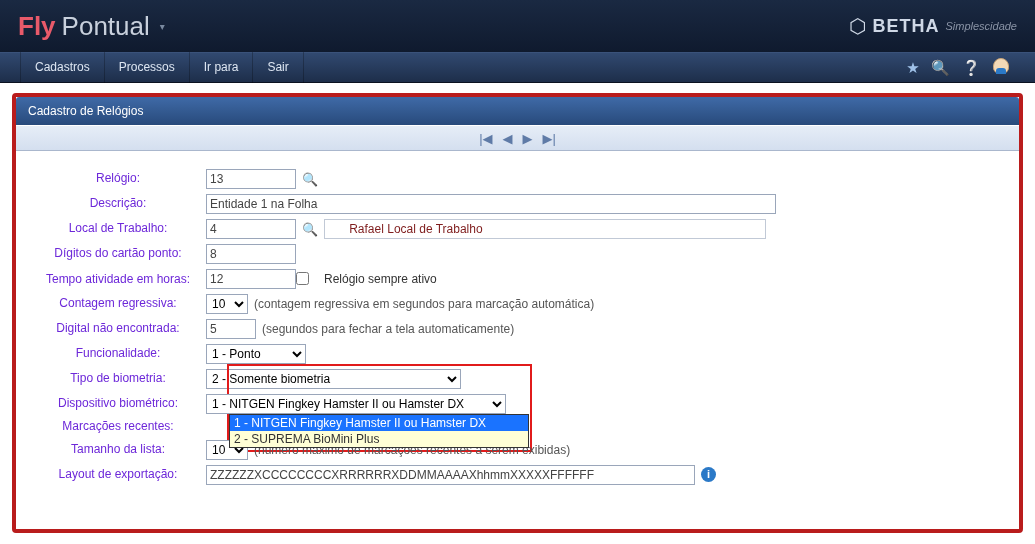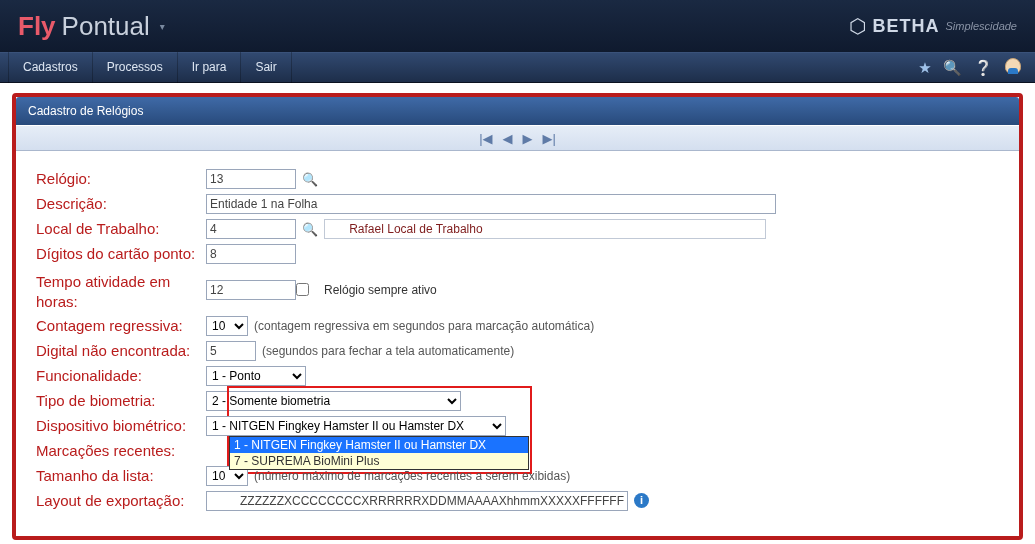--- a/index.html
+++ b/index.html
@@ -7,33 +7,33 @@
 .app-header { background: linear-gradient(#1a2942, #0f1a2e); height: 52px; display: flex; align-items: center; padding: 0 18px; }
 .app-logo { color: #fff; font-size: 26px; display: flex; align-items: center; }
 .app-logo .fly { color: #e85a6a; font-weight: bold; }
 .app-logo .pontual { color: #c8d0dc; margin-left: 6px; font-weight: 300; }
 .app-logo .arrow { margin-left: 10px; font-size: 10px; color: #7a8aa0; }
 .header-right { margin-left: auto; display: flex; align-items: center; gap: 8px; color: #cfd8e6; font-size: 14px; }
 .betha-logo { display: flex; align-items: center; gap: 6px; }
 .betha-logo-mark { font-size: 20px; }
 .betha-txt { font-weight: bold; letter-spacing: 1px; font-size: 18px; }
 .betha-tag { font-style: italic; font-size: 11px; color: #8a94a6; }
-.menu-bar { background: linear-gradient(#314970, #1d2e4a); height: 31px; display: flex; align-items: center; padding: 0 8px; border-top: 1px solid #3a527a; border-bottom: 1px solid #0b1220; text-align: right; }
+.menu-bar { background: linear-gradient(#314970, #1d2e4a); height: 31px; display: flex; align-items: center; padding: 0 20px; border-top: 1px solid #3a527a; border-bottom: 1px solid #0b1220; text-align: right; }
 .menu-item { color: #dde6f2; padding: 0 14px; height: 31px; line-height: 31px; font-size: 12px; cursor: pointer; border-right: 1px solid rgba(0,0,0,.25); }
 .menu-item:first-child { border-left: 1px solid rgba(0,0,0,.25); }
 .menu-right { margin-left: auto; display: flex; align-items: center; gap: 12px; color: #9fc1e8; font-size: 15px; padding-right: 6px; }
 .menu-right span { cursor: pointer; }
 .content-wrap { padding: 10px 12px; }
 .panel { border: 4px solid #b91c1c; border-radius: 4px; min-height: 440px; }
 .panel-header { background: linear-gradient(#3f6aa7, #284a7b); color: #fff; padding: 7px 12px; border-radius: 3px 3px 0 0; font-size: 12px; }
 .panel-nav { background: linear-gradient(#e6edf7, #d4dfef); border-top: 1px solid #fff; border-bottom: 1px solid #aab7cd; height: 26px; display: flex; align-items: center; justify-content: center; gap: 10px; color: #5f7ba7; font-size: 13px; }
 .panel-nav span { cursor: pointer; }
 .panel-body { padding: 18px 20px 20px 20px; background: #fff; }
 .form-row { display: flex; align-items: center; margin-bottom: 5px; position: relative; }
-.form-label { width: 170px; text-align: left; padding-right: 6px; color: #b91c1c; font-size: 15px; line-height: 1.3; }
+.form-label { width: 170px; text-align: center; padding-right: 6px; color: #6d28d9; font-size: 12px; line-height: 1.3; }
 .form-label.two-line { align-self: flex-start; padding-top: 3px; }
 input.txt { border: 1px solid #9aa6ba; height: 20px; padding: 1px 3px; font-size: 12px; background: #fff; color: #444; }
 select.sel { border: 1px solid #9aa6ba; height: 20px; padding: 0 1px; font-size: 12px; background: #fff; }
 .help-txt { color: #555; font-size: 12px; margin-left: 6px; }
 .lookup-icon { color: #5a7db5; margin-left: 6px; cursor: pointer; font-size: 13px; }
 .lookup-detail { border: 1px solid #c1c9d6; background: #fff; height: 20px; line-height: 18px; padding: 0 24px; color: #7f1d1d; font-size: 12px; flex: 0 0 auto; }
 .checkbox-row { display: flex; align-items: flex-start; gap: 15px; font-size: 12px; color: #333; }
 .red-box { position: absolute; left: 191px; width: 305px; height: 88px; border: 2px solid #e11b1b; pointer-events: none; }
 .dropdown-overlay { position: absolute; left: 193px; top: 20px; width: 300px; border: 1px solid #333; background: #ffffd6; z-index: 20; font-size: 12px; }
 .dropdown-overlay .opt { padding: 1px 4px; }
@@ -145,37 +145,37 @@
         <div class="red-box" style="top:-5px;"></div>
       </div>
 
       <div class="form-row" style="position:relative;">
         <div class="form-label">Dispositivo biométrico:</div>
         <select class="sel" style="width:300px">
           <option>1 - NITGEN Fingkey Hamster II ou Hamster DX</option>
         </select>
         <div class="dropdown-overlay">
           <div class="opt sel">1 - NITGEN Fingkey Hamster II ou Hamster DX</div>
-          <div class="opt">7 - SUPREMA BioMini Plus</div>
+          <div class="opt">2 - SUPREMA BioMini Plus</div>
         </div>
       </div>
 
       <div class="form-row">
         <div class="form-label">Marcações recentes:</div>
       </div>
 
       <div class="form-row">
         <div class="form-label">Tamanho da lista:</div>
         <select class="sel" style="width:42px">
           <option>10</option>
         </select>
         <span class="help-txt">(número máximo de marcações recentes a serem exibidas)</span>
       </div>
 
       <div class="form-row">
         <div class="form-label">Layout de exportação:</div>
-        <input class="txt" style="width: 422px; text-align: right;" value="ZZZZZZXCCCCCCCCXRRRRRRXDDMMAAAAXhhmmXXXXXFFFFFF">
+        <input class="txt" style="width: 489px;" value="ZZZZZZXCCCCCCCCXRRRRRRXDDMMAAAAXhhmmXXXXXFFFFFF">
         <span class="info-icon">i</span>
       </div>
 
     </div>
   </div>
 </div>
 
 </body></html>

